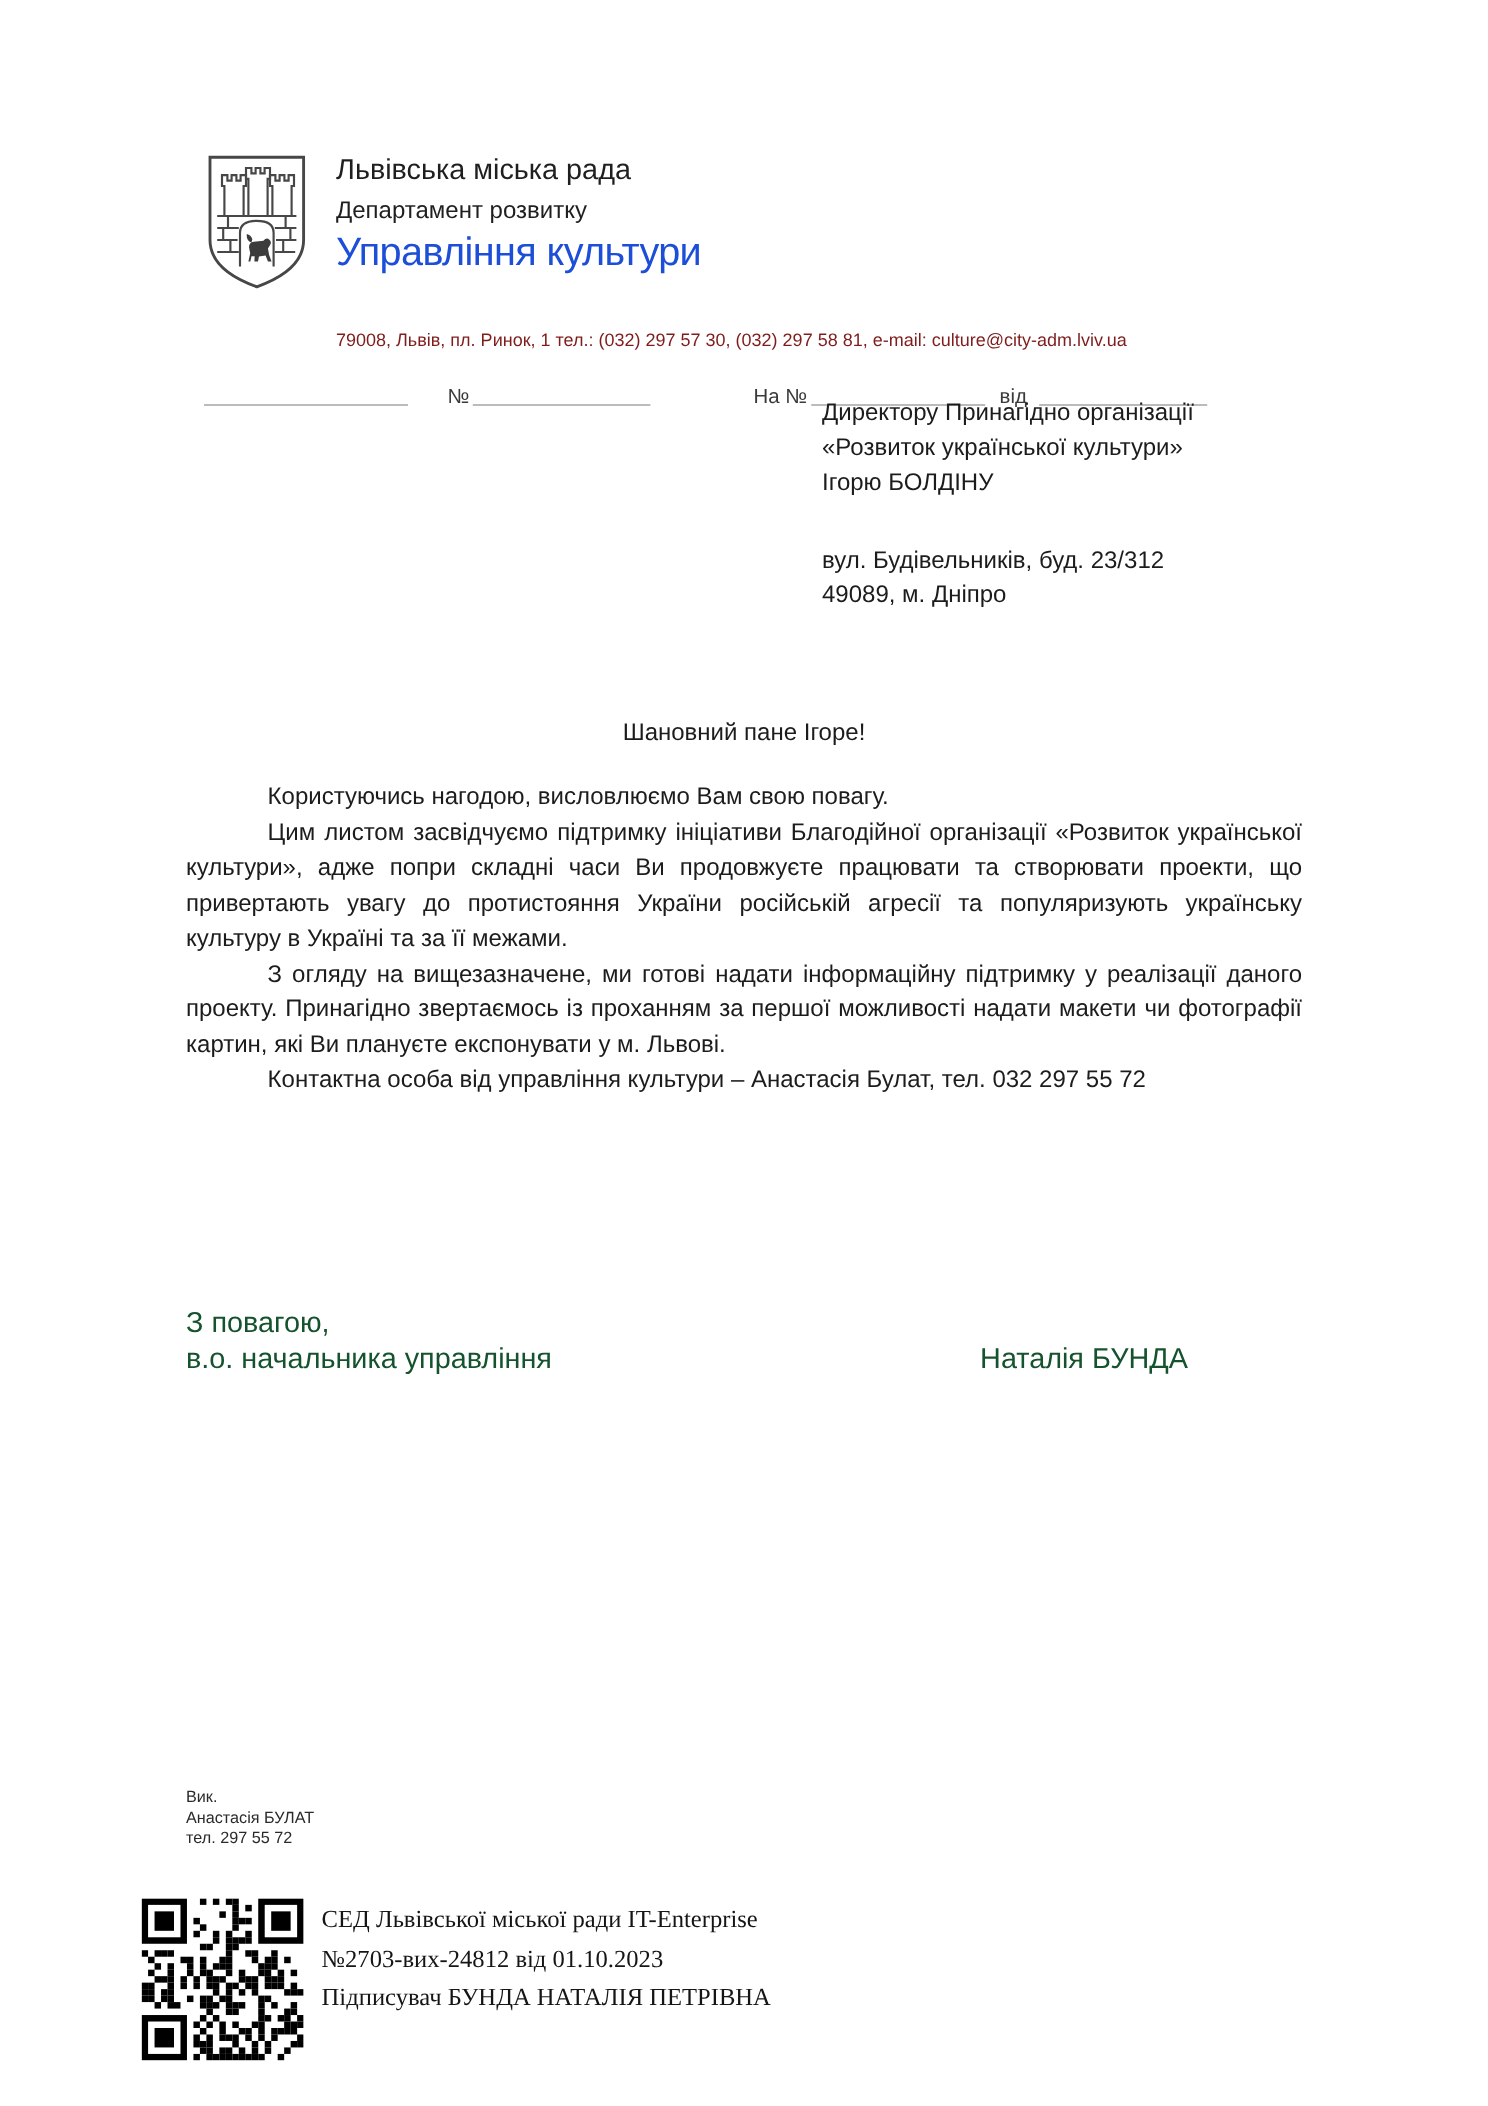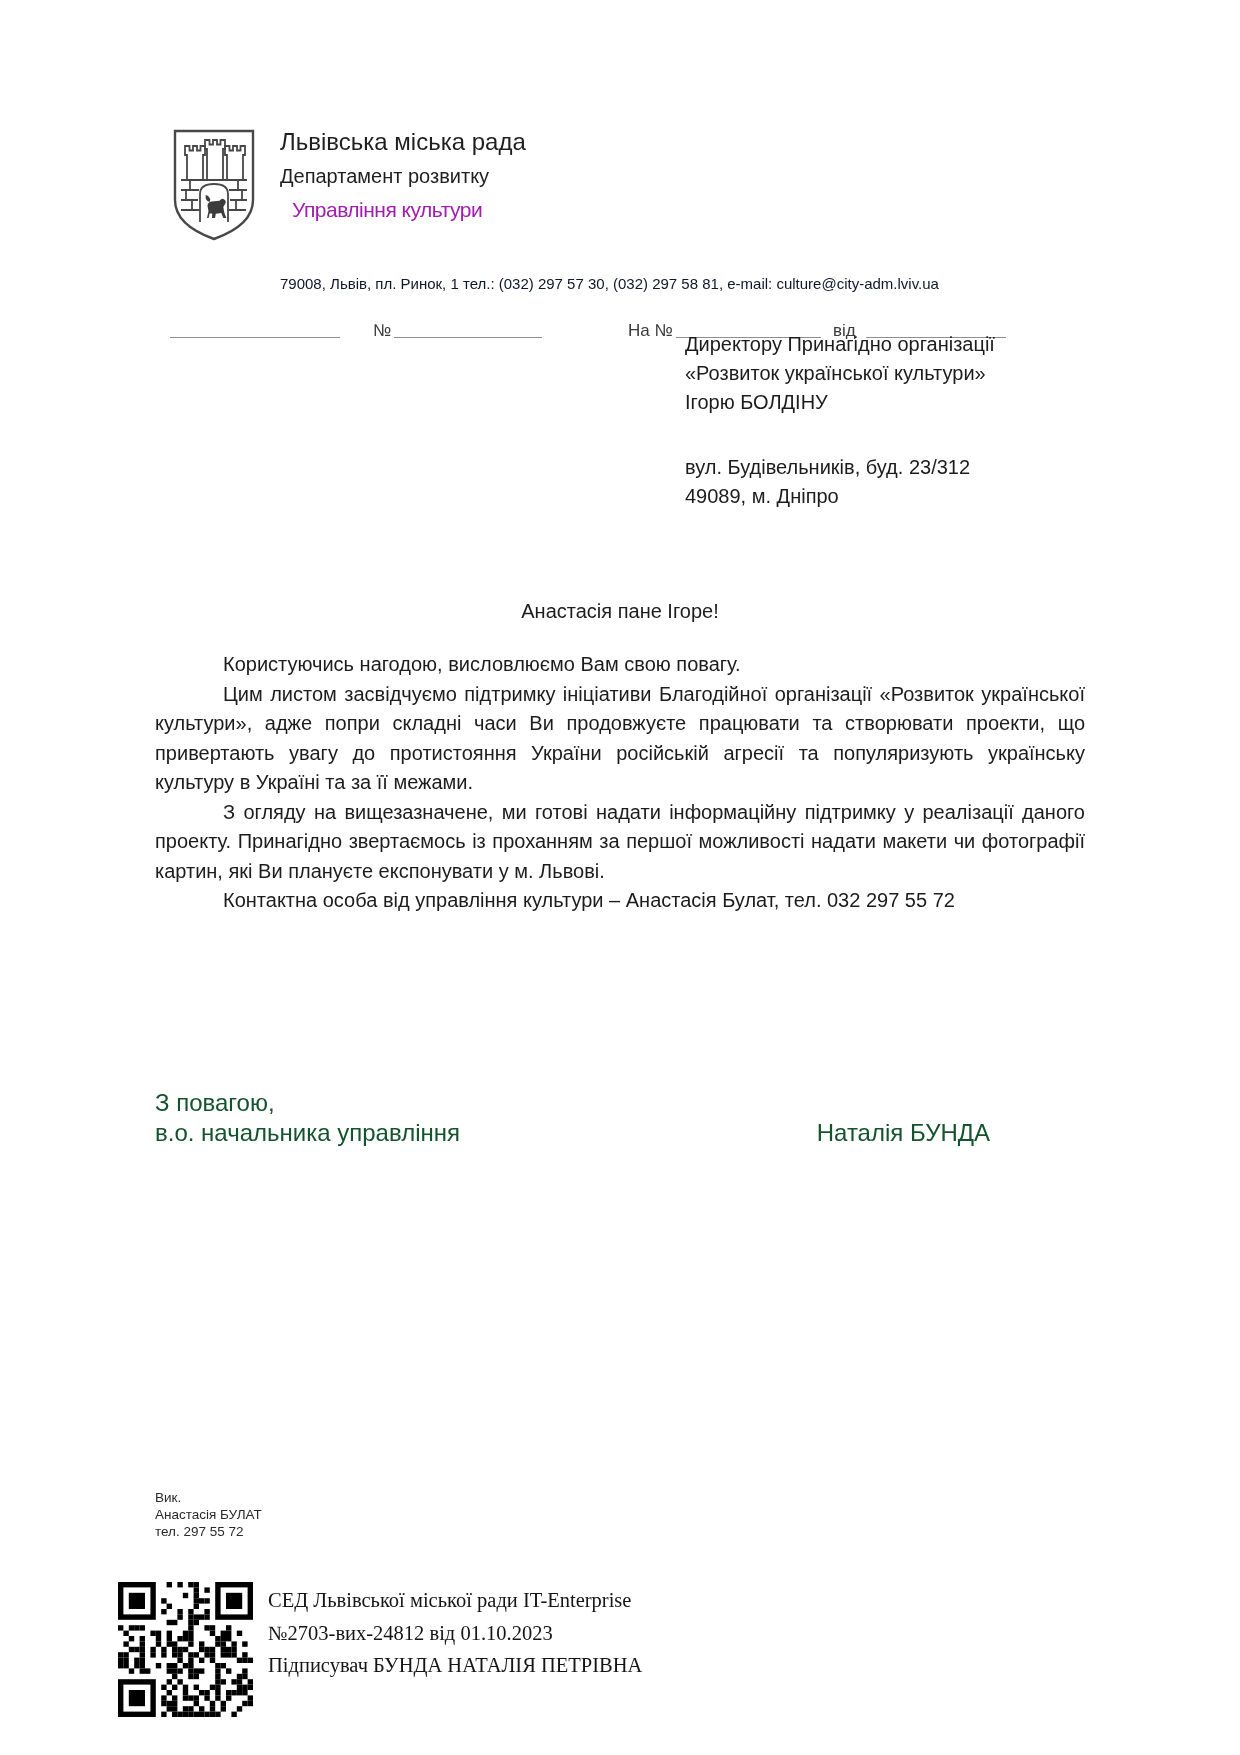--- a/index.html
+++ b/index.html
@@ -9,22 +9,22 @@
     overflow:hidden;
   }
   .abs{position:absolute;}
 
   
   .letterhead{left:172px;top:128px;display:flex;gap:24px;}
   .coat{width:84px;height:114px;flex:0 0 auto;}
   .head-text{padding-top:2px;}
   .org1{font-size:24px;line-height:24px;margin:0 0 10px 0;color:#1f1f1f;}
   .org2{font-size:20px;line-height:24px;margin:0 0 2px 0;color:#1f1f1f;}
-  .org3{font-size:21px;line-height:40px;margin:0 0 8px 12px;color:#a21caf;letter-spacing:-.5px;}
-  .contact{font-size:15px;line-height:18px;color:#0f172a;margin-top:45px;}
+  .org3{font-size:33px;line-height:40px;margin:0 0 8px 0;color:#1d4ed8;letter-spacing:-.5px;}
+  .contact{font-size:15px;line-height:18px;color:#7f1d1d;margin-top:45px;}
 
   
   .refline{left:170px;top:318px;width:920px;height:24px;font-size:17px;color:#3a3a3a;}
   .refline .lbl{position:absolute;bottom:1px;}
   .blank{position:absolute;bottom:4px;border-bottom:1.5px solid #8f8f8f;height:14px;}
   .b1{left:0;width:170px;}
   .lblno{left:203px;}
   .b2{left:224px;width:148px;}
   .lblna{left:458px;}
   .b3{left:506px;width:145px;}
@@ -103,21 +103,21 @@
 <div class="abs recipient">
   <div>Директору Принагідно організації</div>
   <div>«Розвиток української культури»</div>
   <div>Ігорю БОЛДІНУ</div>
   <div class="addr">
     <div>вул. Будівельників, буд. 23/312</div>
     <div>49089, м. Дніпро</div>
   </div>
 </div>
 
-<div class="abs salutation">Анастасія пане Ігоре!</div>
+<div class="abs salutation">Шановний пане Ігоре!</div>
 
 <div class="abs bodytext">
   <p class="noj">Користуючись нагодою, висловлюємо Вам свою повагу.</p>
   <p>Цим листом засвідчуємо підтримку ініціативи Благодійної організації «Розвиток української культури», адже попри складні часи Ви продовжуєте працювати та створювати проекти, що привертають увагу до протистояння України російській агресії та популяризують українську культуру в Україні та за її межами.</p>
   <p>З огляду на вищезазначене, ми готові надати інформаційну підтримку у реалізації даного проекту. Принагідно звертаємось із проханням за першої можливості надати макети чи фотографії картин, які Ви плануєте експонувати у м. Львові.</p>
   <p class="noj">Контактна особа від управління культури – Анастасія Булат, тел. 032 297 55 72</p>
 </div>
 
 <div class="abs signature">
   <div>З повагою,</div>

